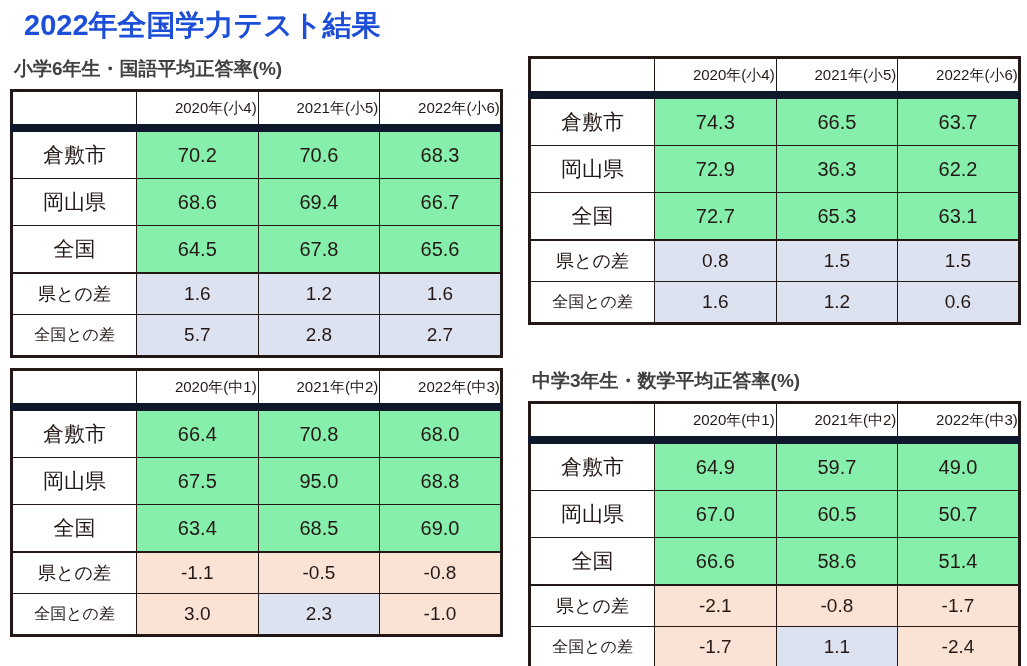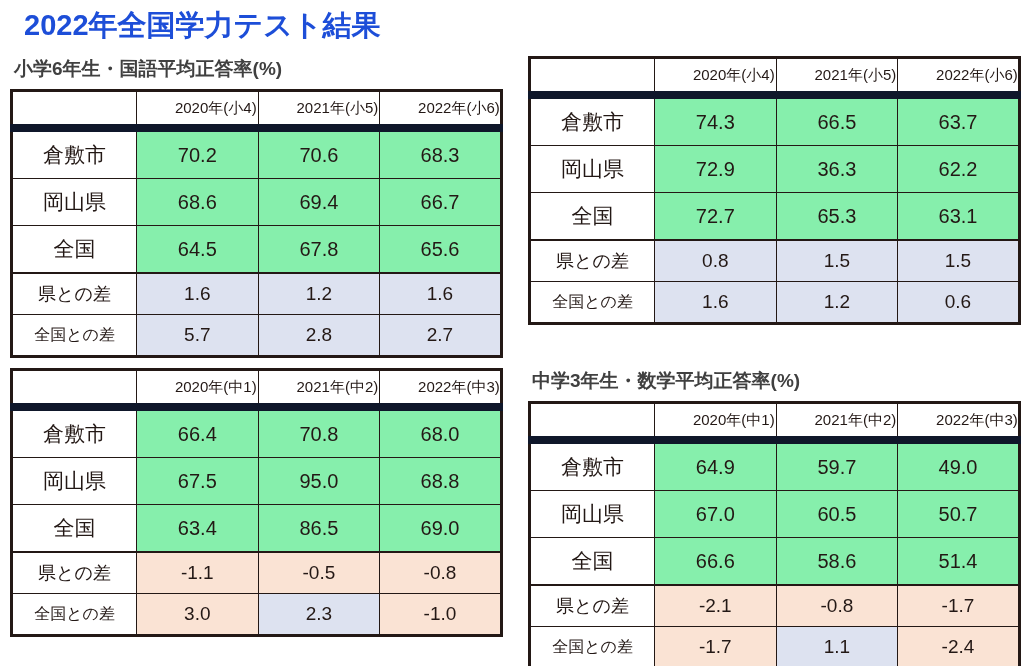--- a/index.html
+++ b/index.html
@@ -245,21 +245,21 @@
           </tr>
           <tr class="data-row">
             <td class="rowlabel">岡山県</td>
             <td class="val fill-none">67.5</td>
             <td class="val fill-none">95.0</td>
             <td class="val last fill-none">68.8</td>
           </tr>
           <tr class="data-row">
             <td class="rowlabel">全国</td>
             <td class="val fill-none">63.4</td>
-            <td class="val fill-none">86.5</td>
+            <td class="val fill-none">68.5</td>
             <td class="val last fill-none">69.0</td>
           </tr>
           <tr class="diff-row top-diff">
             <td class="rowlabel">県との差</td>
             <td class="val fill-peach">-1.1</td>
             <td class="val fill-peach">-0.5</td>
             <td class="val last fill-peach">-0.8</td>
           </tr>
           <tr class="diff-row bottom-row">
             <td class="rowlabel">全国との差</td>

